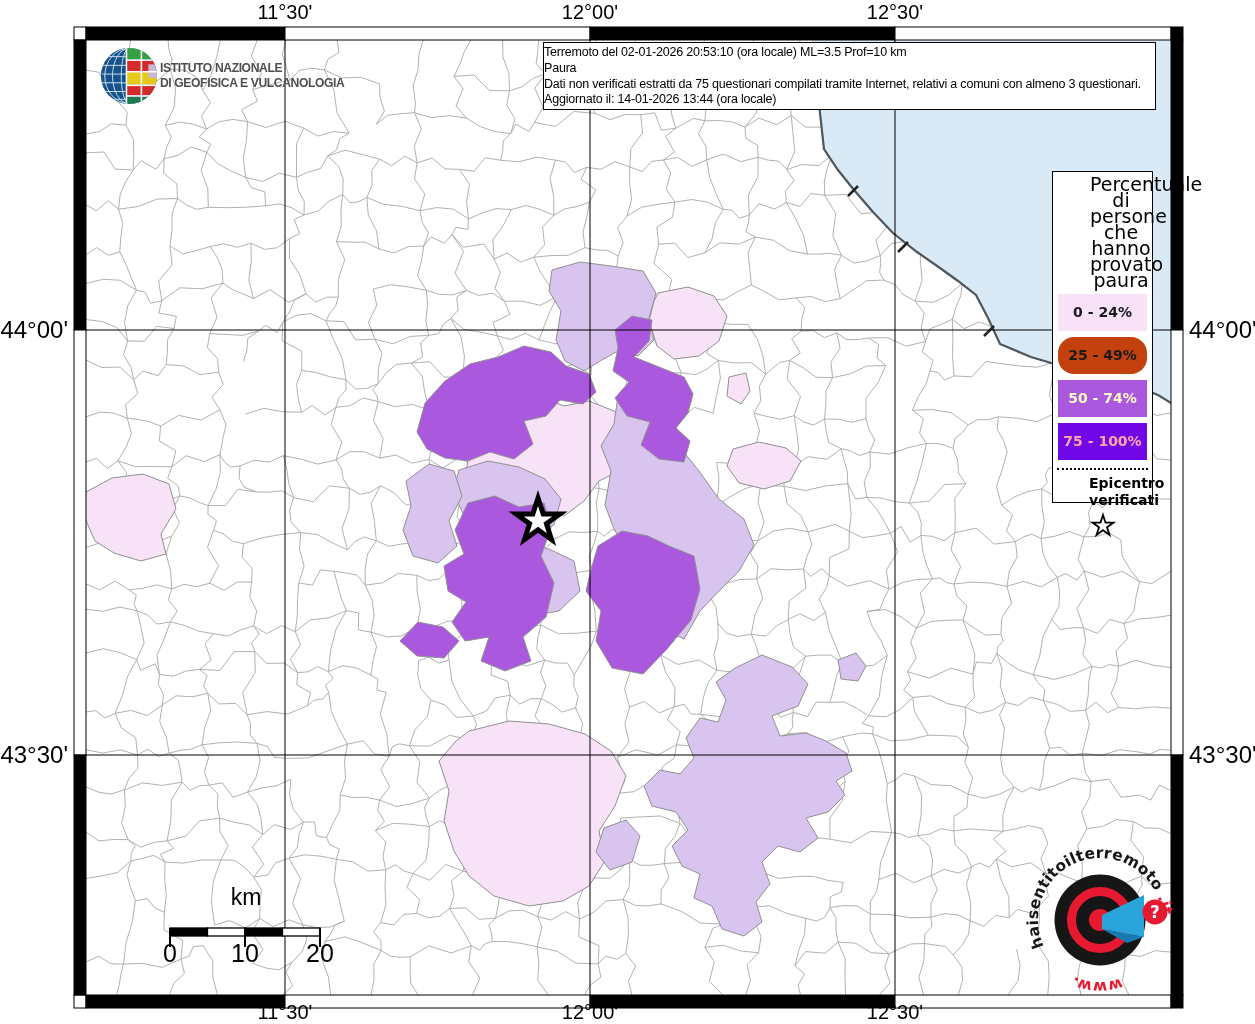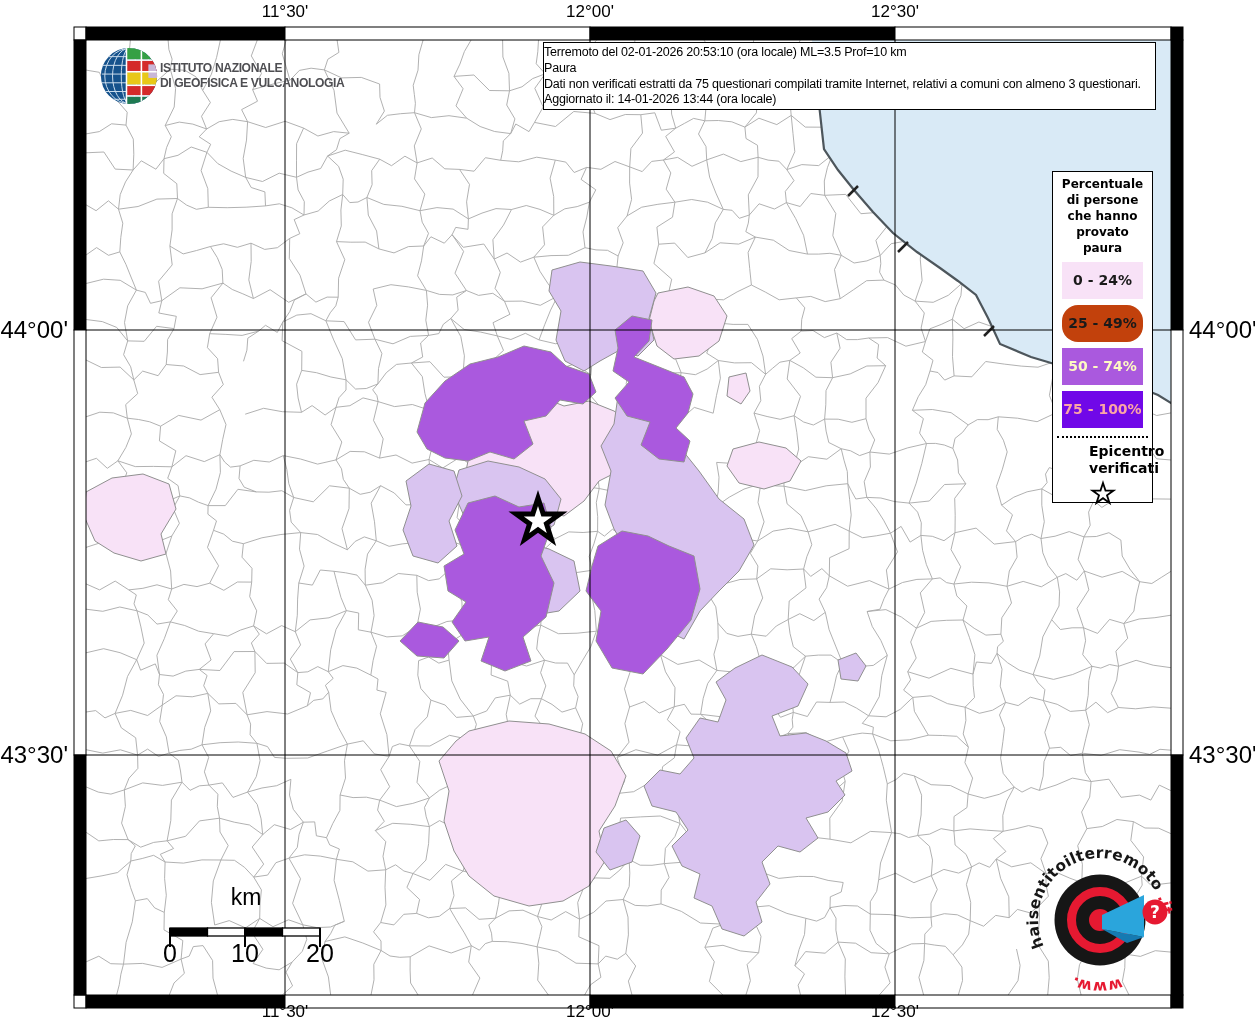--- a/index.html
+++ b/index.html
@@ -1,42 +1,42 @@
 <!DOCTYPE html>
 <html style="--accent-red: #e61931; --accent-blue: #2aa5dc; --accent-blue-dark: #157ab2; --ingv-blue: #15528c; --ingv-text: #4e4e52;"><head>
 <meta charset="utf-8">
 <style>
   html,body{margin:0;padding:0;background:#fff;}
   .stage{position:relative;width:1255px;height:1024px;background:#fff;overflow:hidden;
          font-family:"Liberation Sans",sans-serif;color:#000;}
   #map-svg{position:absolute;left:0;top:0;width:1255px;height:1024px;}
 
   
-  .coord{position:absolute;font-size:17px;line-height:24px;white-space:nowrap;
+  .coord{position:absolute;font-size:20px;line-height:24px;white-space:nowrap;
          transform:translateX(-50%);}
   .coord-side{position:absolute;font-size:24px;line-height:24px;white-space:nowrap;}
   .coord-left{width:68px;text-align:right;left:0;}
 
   
   .title-box{position:absolute;left:543px;top:42px;width:613px;height:68px;
              background:#fff;border:1.5px solid #000;box-sizing:border-box;
              padding:2px 0;font-size:12.5px;line-height:15.8px;letter-spacing:-0.2px;
              white-space:nowrap;overflow:hidden;z-index:5;}
 
   
   .ingv{position:absolute;left:98px;top:45px;display:flex;align-items:center;z-index:6;}
   .ingv-name{font-weight:700;font-size:12.5px;line-height:15px;letter-spacing:-0.4px;
              color:var(--ingv-text,#4e4e52);transform:scaleX(0.97);transform-origin:left center;}
 
   
   .legend{position:absolute;left:1052px;top:171px;width:101px;height:332px;background:#fff;
           border:1.6px solid #000;box-sizing:border-box;z-index:6;text-align:center;
           font-family:"DejaVu Sans","Liberation Sans",sans-serif;}
-  .lg-title{margin-top:4px;font-weight:700;font-size:12px;line-height:16px;}
-  .swatch{width:81px;height:37px;line-height:37px;margin:6px auto 0;
+  .lg-title{margin-top:4px;font-weight:400;font-size:19px;line-height:16px;padding-left:37px;}
+  .swatch{width:89px;height:37px;line-height:37px;margin:6px auto 0;
           font-weight:700;font-size:14px;}
   .lg-divider{width:92%;margin:8px auto 5px;border-top:2px dotted #000;height:0;}
   .lg-epi{font-weight:700;font-size:14px;line-height:16.5px;margin-left:36px;}
   #legend-star{display:block;margin:3px auto 0;}
 
   
   .sb-num{position:absolute;font-size:25px;line-height:25px;transform:translateX(-50%);}
   .sb-km{position:absolute;left:246px;top:882px;font-size:23px;line-height:30px;
          transform:translateX(-50%);}
 

